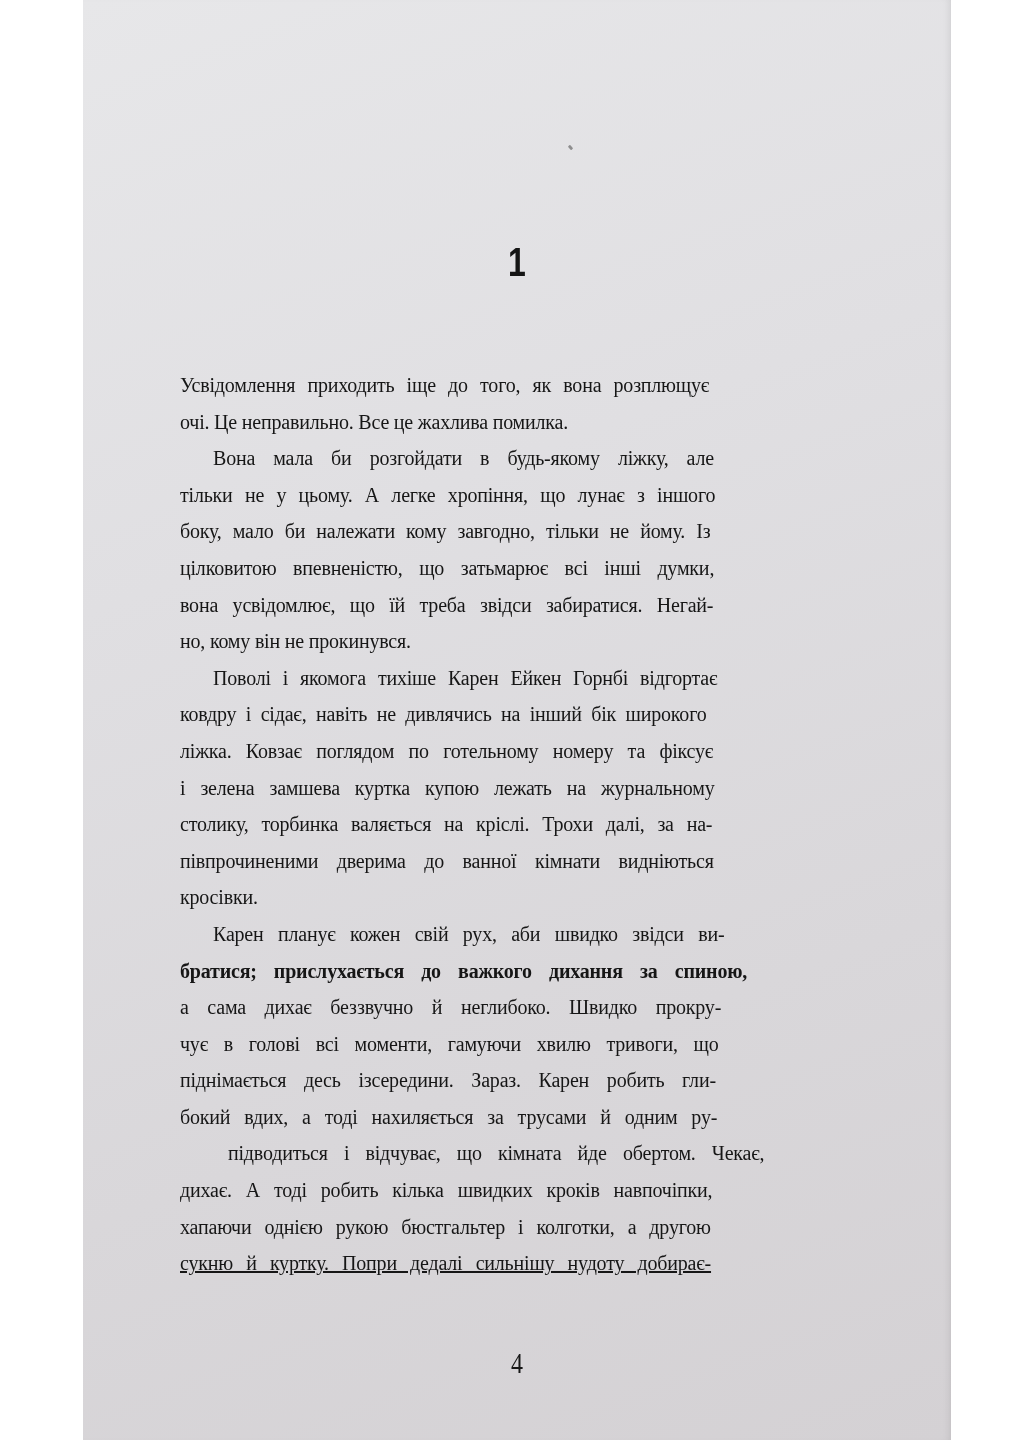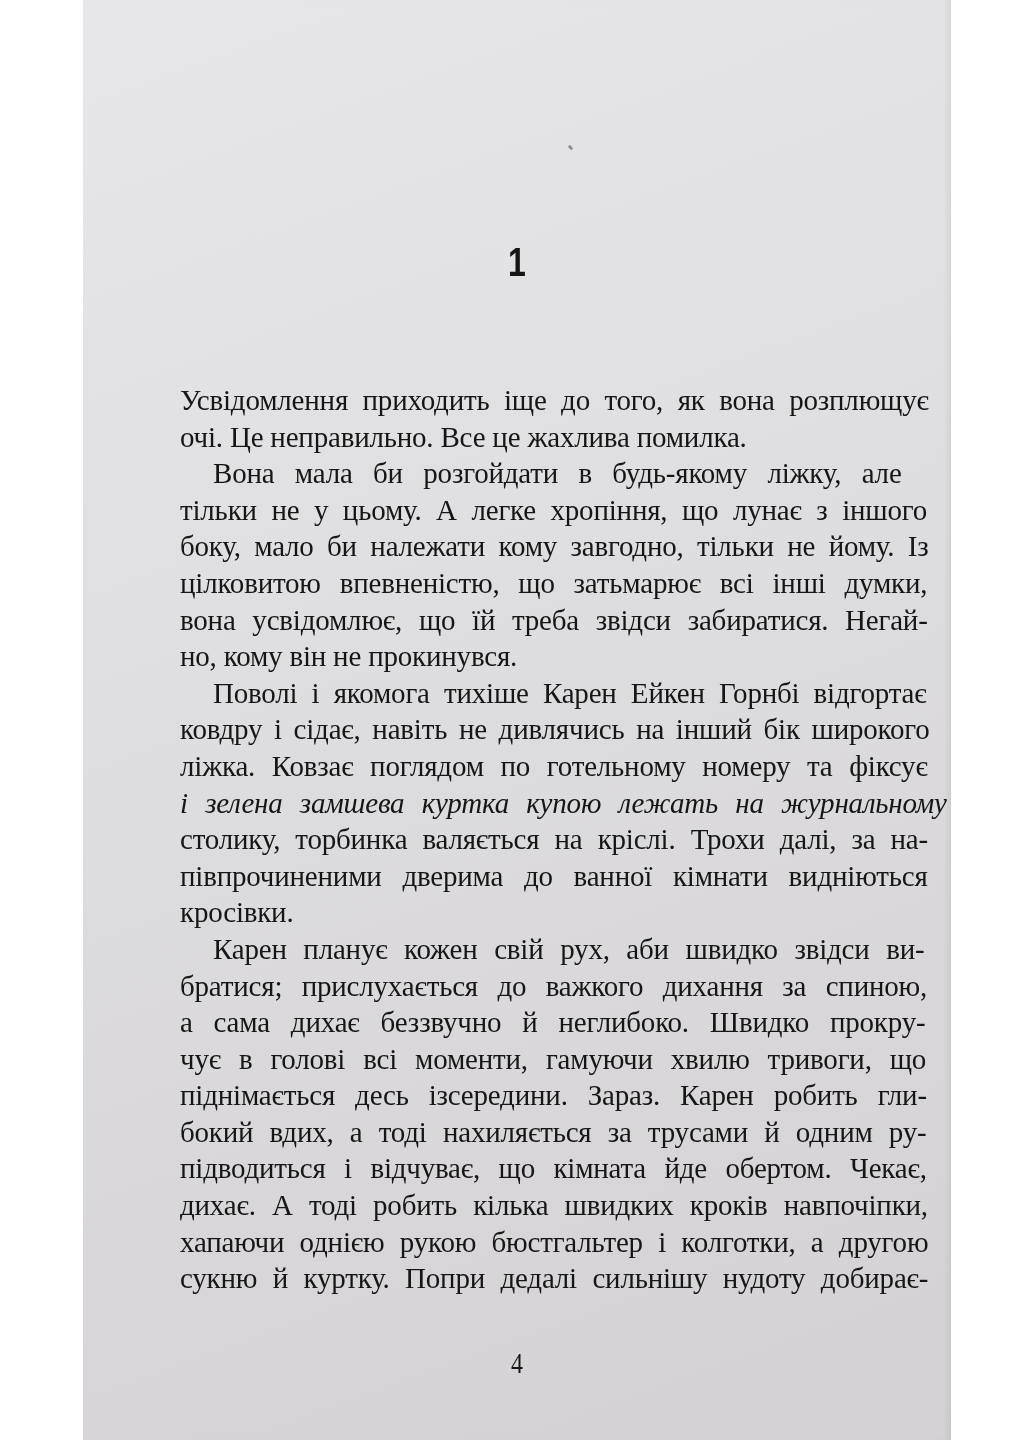--- a/index.html
+++ b/index.html
@@ -42,24 +42,24 @@
       font-family: "Liberation Sans", sans-serif;
       font-weight: bold;
       font-size: 40px;
       line-height: 44px;
       color: #151515;
       transform: scaleX(0.8);
     }
     .text-block {
       position: absolute;
       left: 97px;
-      top: 382px;
+      top: 367px;
       width: 700px;
       font-family: "Liberation Serif", serif;
-      font-size: 29px;
+      font-size: 20px;
       line-height: 36.6px;
       color: #161616;
       letter-spacing: -0.2px;
     }
     .para {
       margin: 0;
       text-align: justify;
       text-align-last: left;
     }
     .line {
@@ -109,34 +109,34 @@
       <span class="line" style="word-spacing: 6.35938px; text-align-last: left;">боку, мало би належати кому завгодно, тільки не йому. Із</span>
       <span class="line" style="word-spacing: 11.7995px; text-align-last: left;">цілковитою впевненістю, що затьмарює всі інші думки,</span>
       <span class="line" style="word-spacing: 9.6942px; text-align-last: left;">вона усвідомлює, що їй треба звідси забиратися. Негай-</span>
       <span class="line last">но, кому він не прокинувся.</span>
     </div>
 
     <div class="para">
       <span class="line indent" style="word-spacing: 7.15625px; text-align-last: left; font-family: Liberation Serif, serif;">Поволі і якомога тихіше Карен Ейкен Горнбі відгортає</span>
       <span class="line" style="word-spacing: 4.67188px; text-align-last: left;">ковдру і сідає, навіть не дивлячись на інший бік широкого</span>
       <span class="line" style="word-spacing: 9.60938px; text-align-last: left;">ліжка. Ковзає поглядом по готельному номеру та фіксує</span>
-      <span class="line" style="word-spacing: 10.2433px; text-align-last: left; font-style: italic;">і зелена замшева куртка купою лежать на журнальному</span>
+      <span class="line" style="word-spacing: 10.2433px; text-align-last: left;">і зелена замшева куртка купою лежать на журнальному</span>
       <span class="line" style="word-spacing: 8.05859px; text-align-last: left;">столику, торбинка валяється на кріслі. Трохи далі, за на-</span>
       <span class="line" style="word-spacing: 13.7063px; text-align-last: left;">півпрочиненими дверима до ванної кімнати видніються</span>
       <span class="line last">кросівки.</span>
     </div>
 
     <div class="para">
       <span class="line indent" style="word-spacing: 9.58398px; text-align-last: left;">Карен планує кожен свій рух, аби швидко звідси ви-</span>
-      <span class="line" style="word-spacing: 12.362px; text-align-last: left;">братися; прислухається до важкого дихання за спиною,</span>
+      <span class="line" style="word-spacing: 12.362px; text-align-last: left; font-weight: bold;">братися; прислухається до важкого дихання за спиною,</span>
       <span class="line" style="word-spacing: 13.8705px; text-align-last: left;">а сама дихає беззвучно й неглибоко. Швидко прокру-</span>
       <span class="line" style="word-spacing: 10.9355px; text-align-last: left;">чує в голові всі моменти, гамуючи хвилю тривоги, що</span>
       <span class="line" style="word-spacing: 12.9427px; text-align-last: left;">піднімається десь ізсередини. Зараз. Карен робить гли-</span>
       <span class="line" style="word-spacing: 9.17014px; text-align-last: left;">бокий вдих, а тоді нахиляється за трусами й одним ру-</span>
-      <span class="line" style="word-spacing: 11.3906px; text-align-last: left;">підводиться і відчуває, що кімната йде обертом. Чекає,</span>
+      <span class="line" style="word-spacing: 11.3906px; text-align-last: left; margin-left: 48px;">підводиться і відчуває, що кімната йде обертом. Чекає,</span>
       <span class="line" style="word-spacing: 9.14732px; text-align-last: left;">дихає. А тоді робить кілька швидких кроків навпочіпки,</span>
       <span class="line" style="word-spacing: 8.24777px; text-align-last: left;">хапаючи однією рукою бюстгальтер і колготки, а другою</span>
-      <span class="line" style="word-spacing: 8.40625px; text-align-last: left;">сукню й куртку. Попри дедалі сильнішу нудоту добирає-</span>
+      <span class="line" style="word-spacing: 8.40625px; text-align-last: left; text-decoration: underline;">сукню й куртку. Попри дедалі сильнішу нудоту добирає-</span>
     </div>
   </div>
 
   <div class="page-number">4</div>
 </div>
 
 </body></html>

